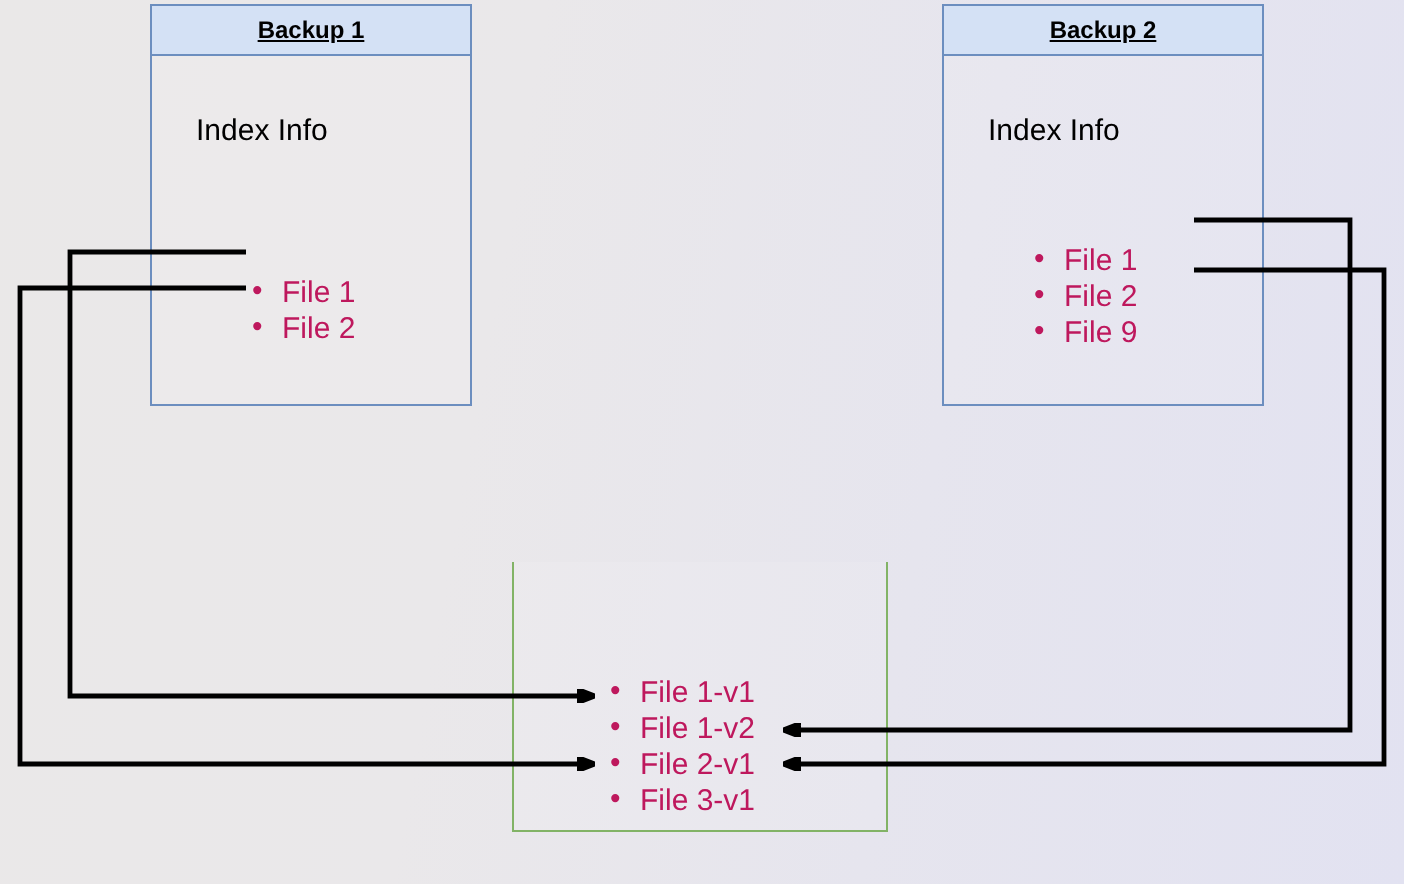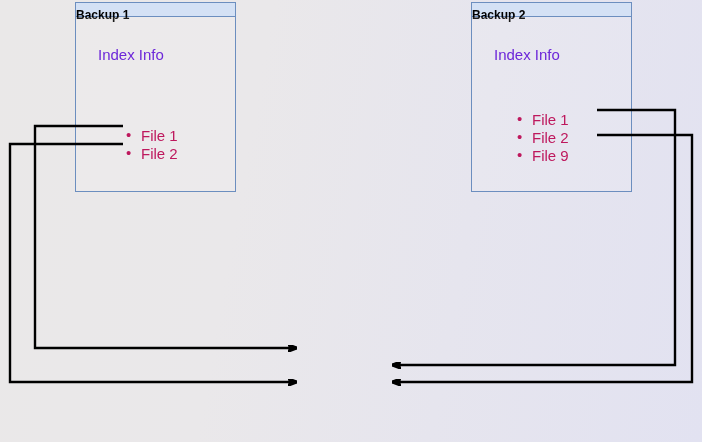--- a/index.html
+++ b/index.html
@@ -22,27 +22,28 @@
     height: 442px;
   }
   .node {
     position: absolute;
     box-sizing: border-box;
     background: transparent;
   }
   .node .hdr {
     box-sizing: border-box;
     width: 100%;
-    height: 15px;
+    height: 26px;
     line-height: 25px;
-    text-align: left;
+    text-align: center;
     font-size: 12px;
     font-weight: bold;
     color: #000000;
     border: 1px solid;
+    text-decoration: underline;
   }
   .node .body {
     box-sizing: border-box;
     width: 100%;
     border: 1px solid;
     border-top: none;
     position: relative;
   }
   .backup .hdr {
     background: #d4e1f5;
@@ -56,21 +57,21 @@
     background: #d5e8d4;
     border-color: #82b366;
   }
   .dedup .body {
     background: rgba(255,255,255,0.10);
     border-color: #82b366;
   }
   .index-label {
     position: absolute;
     font-size: 15px;
-    color: #6d28d9;
+    color: #000000;
     white-space: nowrap;
   }
   ul.filelist {
     position: absolute;
     margin: 0;
     padding: 0;
     list-style: none;
   }
   ul.filelist li {
     font-size: 15px;
@@ -126,20 +127,28 @@
       <div class="index-label" style="left:22px; top:29px;">Index Info</div>
       <ul class="filelist" style="left:45px; top:94px;">
         <li>File 1</li>
         <li>File 2</li>
         <li>File 9</li>
       </ul>
     </div>
   </div>
 
   <div class="node dedup" style="left:256px; top:281px; width:188px; height:161px;">
+    <div class="body" style="height:135px;">
+      <ul class="filelist" style="left:48px; top:57px;">
+        <li>File 1-v1</li>
+        <li>File 1-v2</li>
+        <li>File 2-v1</li>
+        <li>File 3-v1</li>
+      </ul>
+    </div>
   </div>
 
   <svg class="edges" viewBox="0 0 702 442">
     <defs>
       <marker id="arrow" markerWidth="9" markerHeight="7" refX="8.6" refY="3.5" orient="auto" markerUnits="userSpaceOnUse">
         <path d="M0,0 L9,3.5 L0,7 L2.2,3.5 z" fill="#000000" stroke="none"></path>
       </marker>
     </defs>
 
     <path marker-end="url(#arrow)" d="M 123 126 L 35 126 L 35 348 L 297 348"></path>

